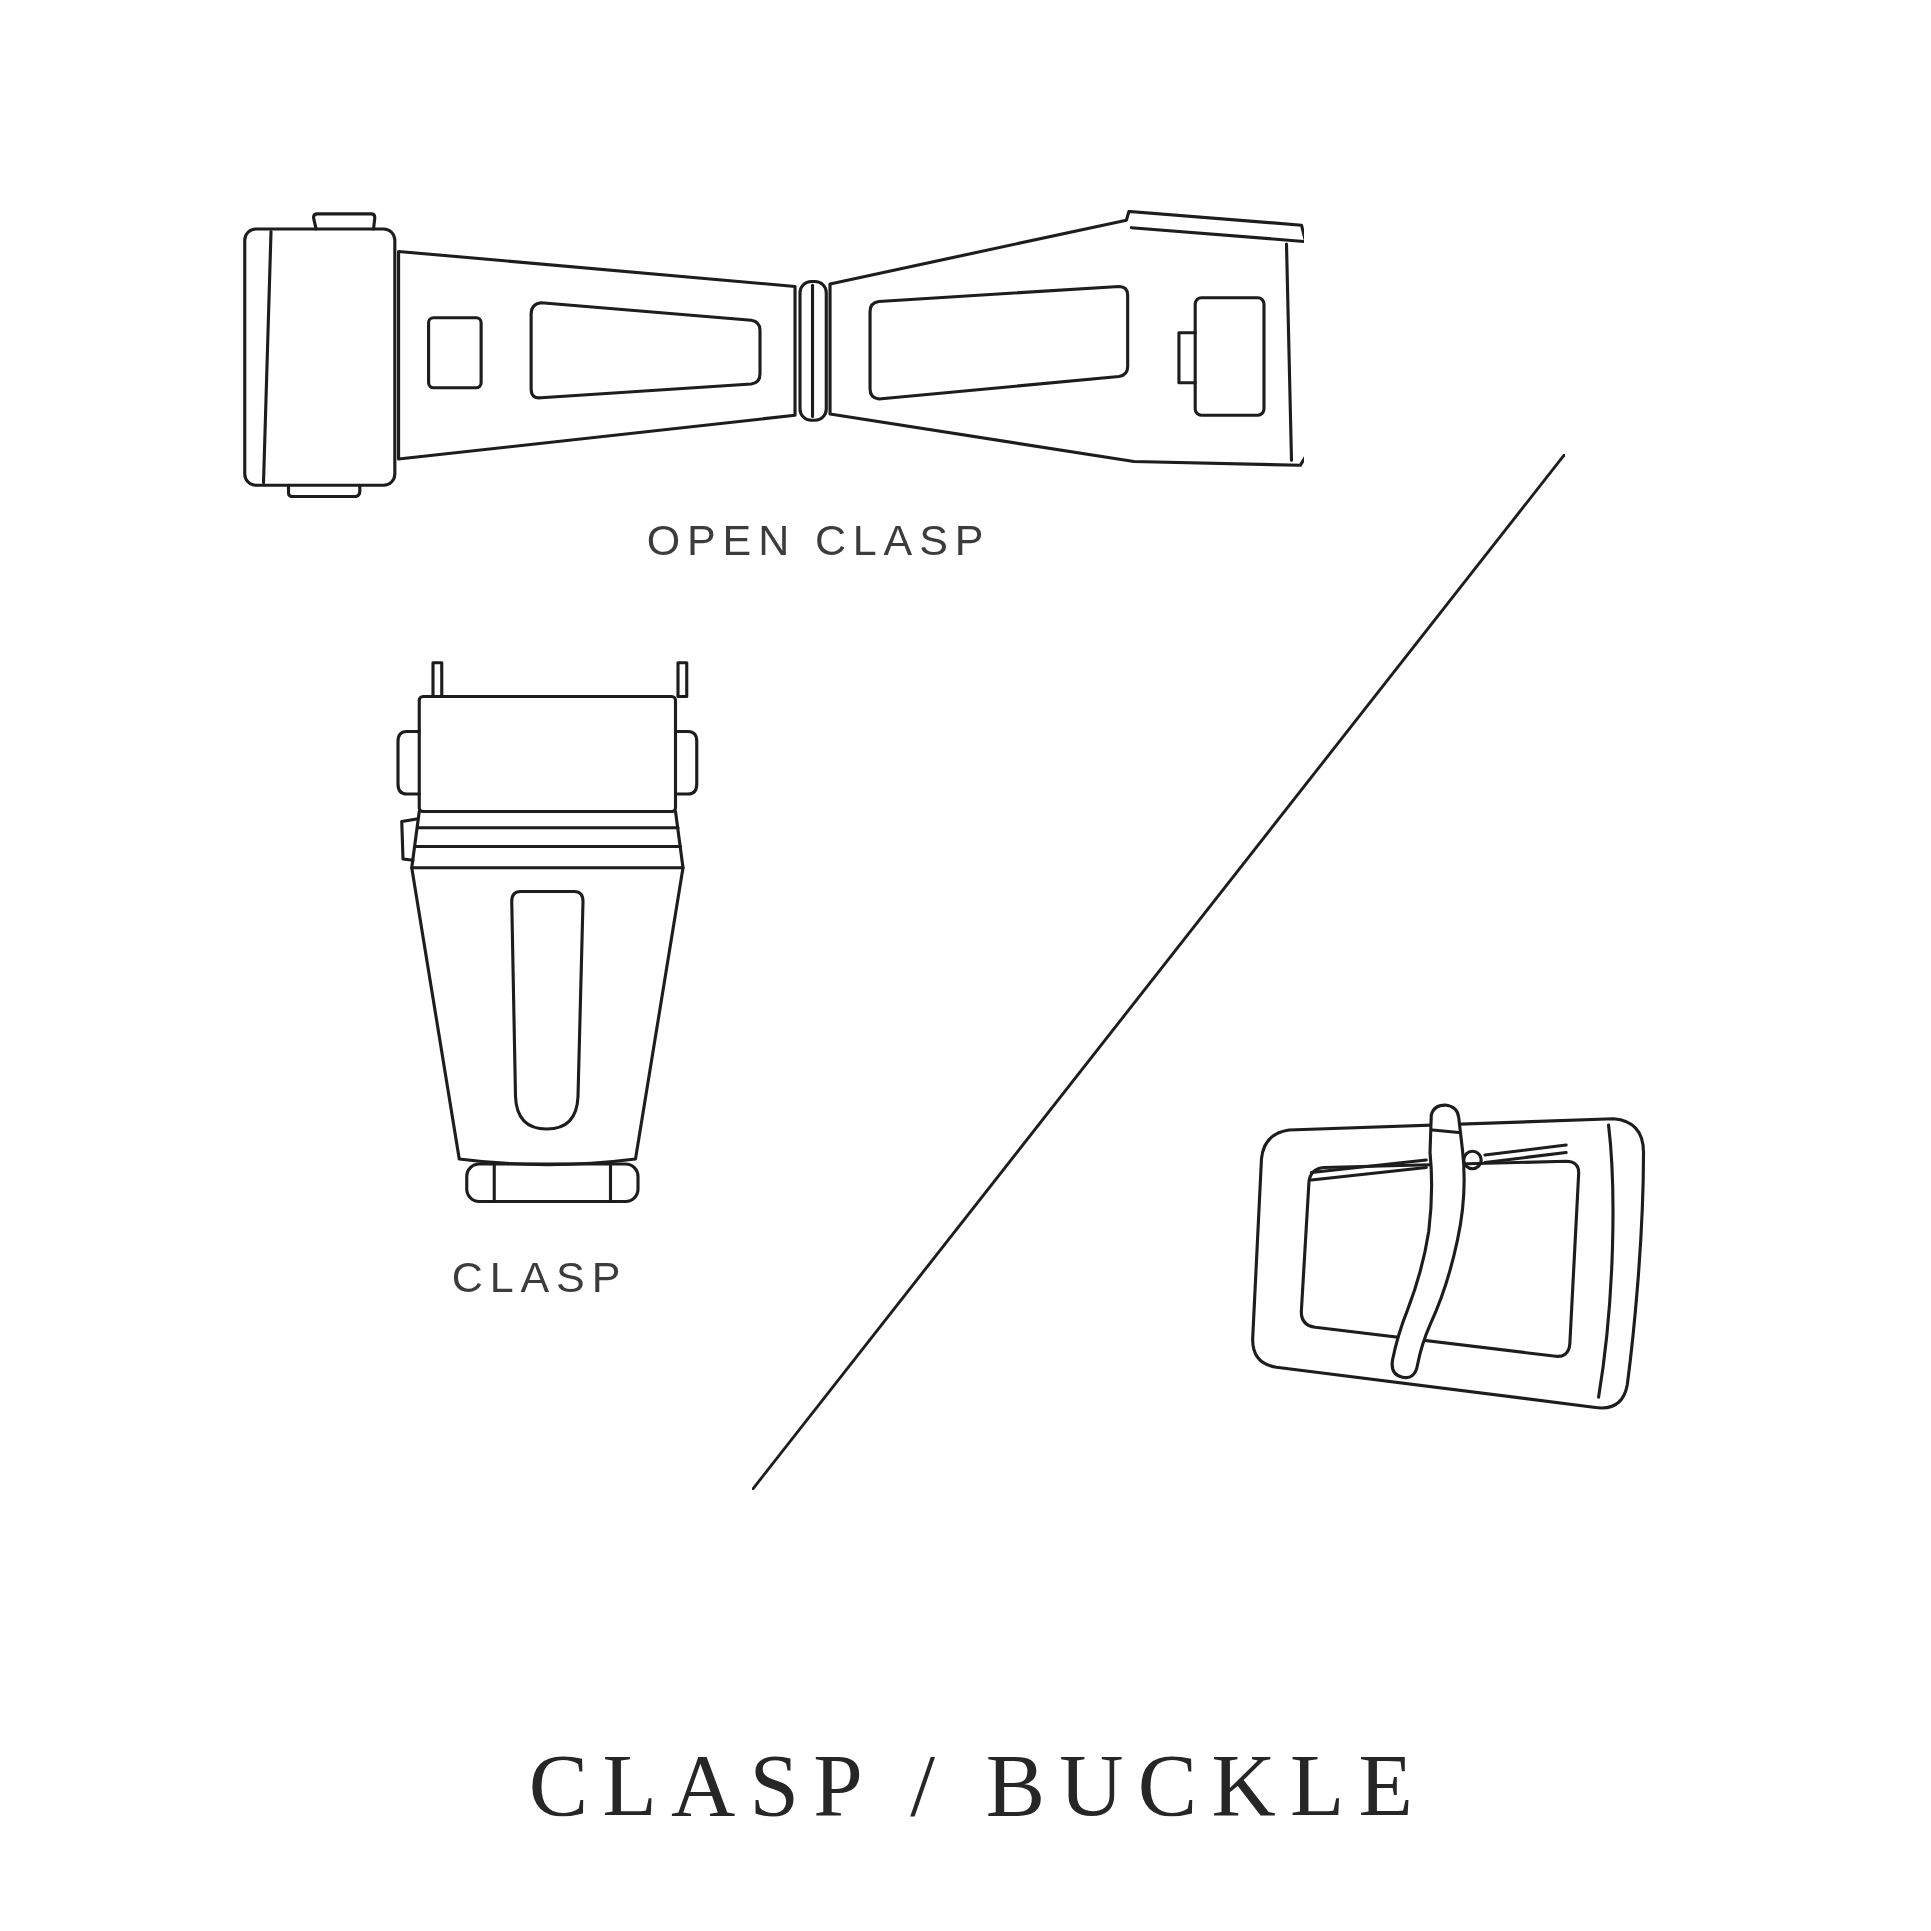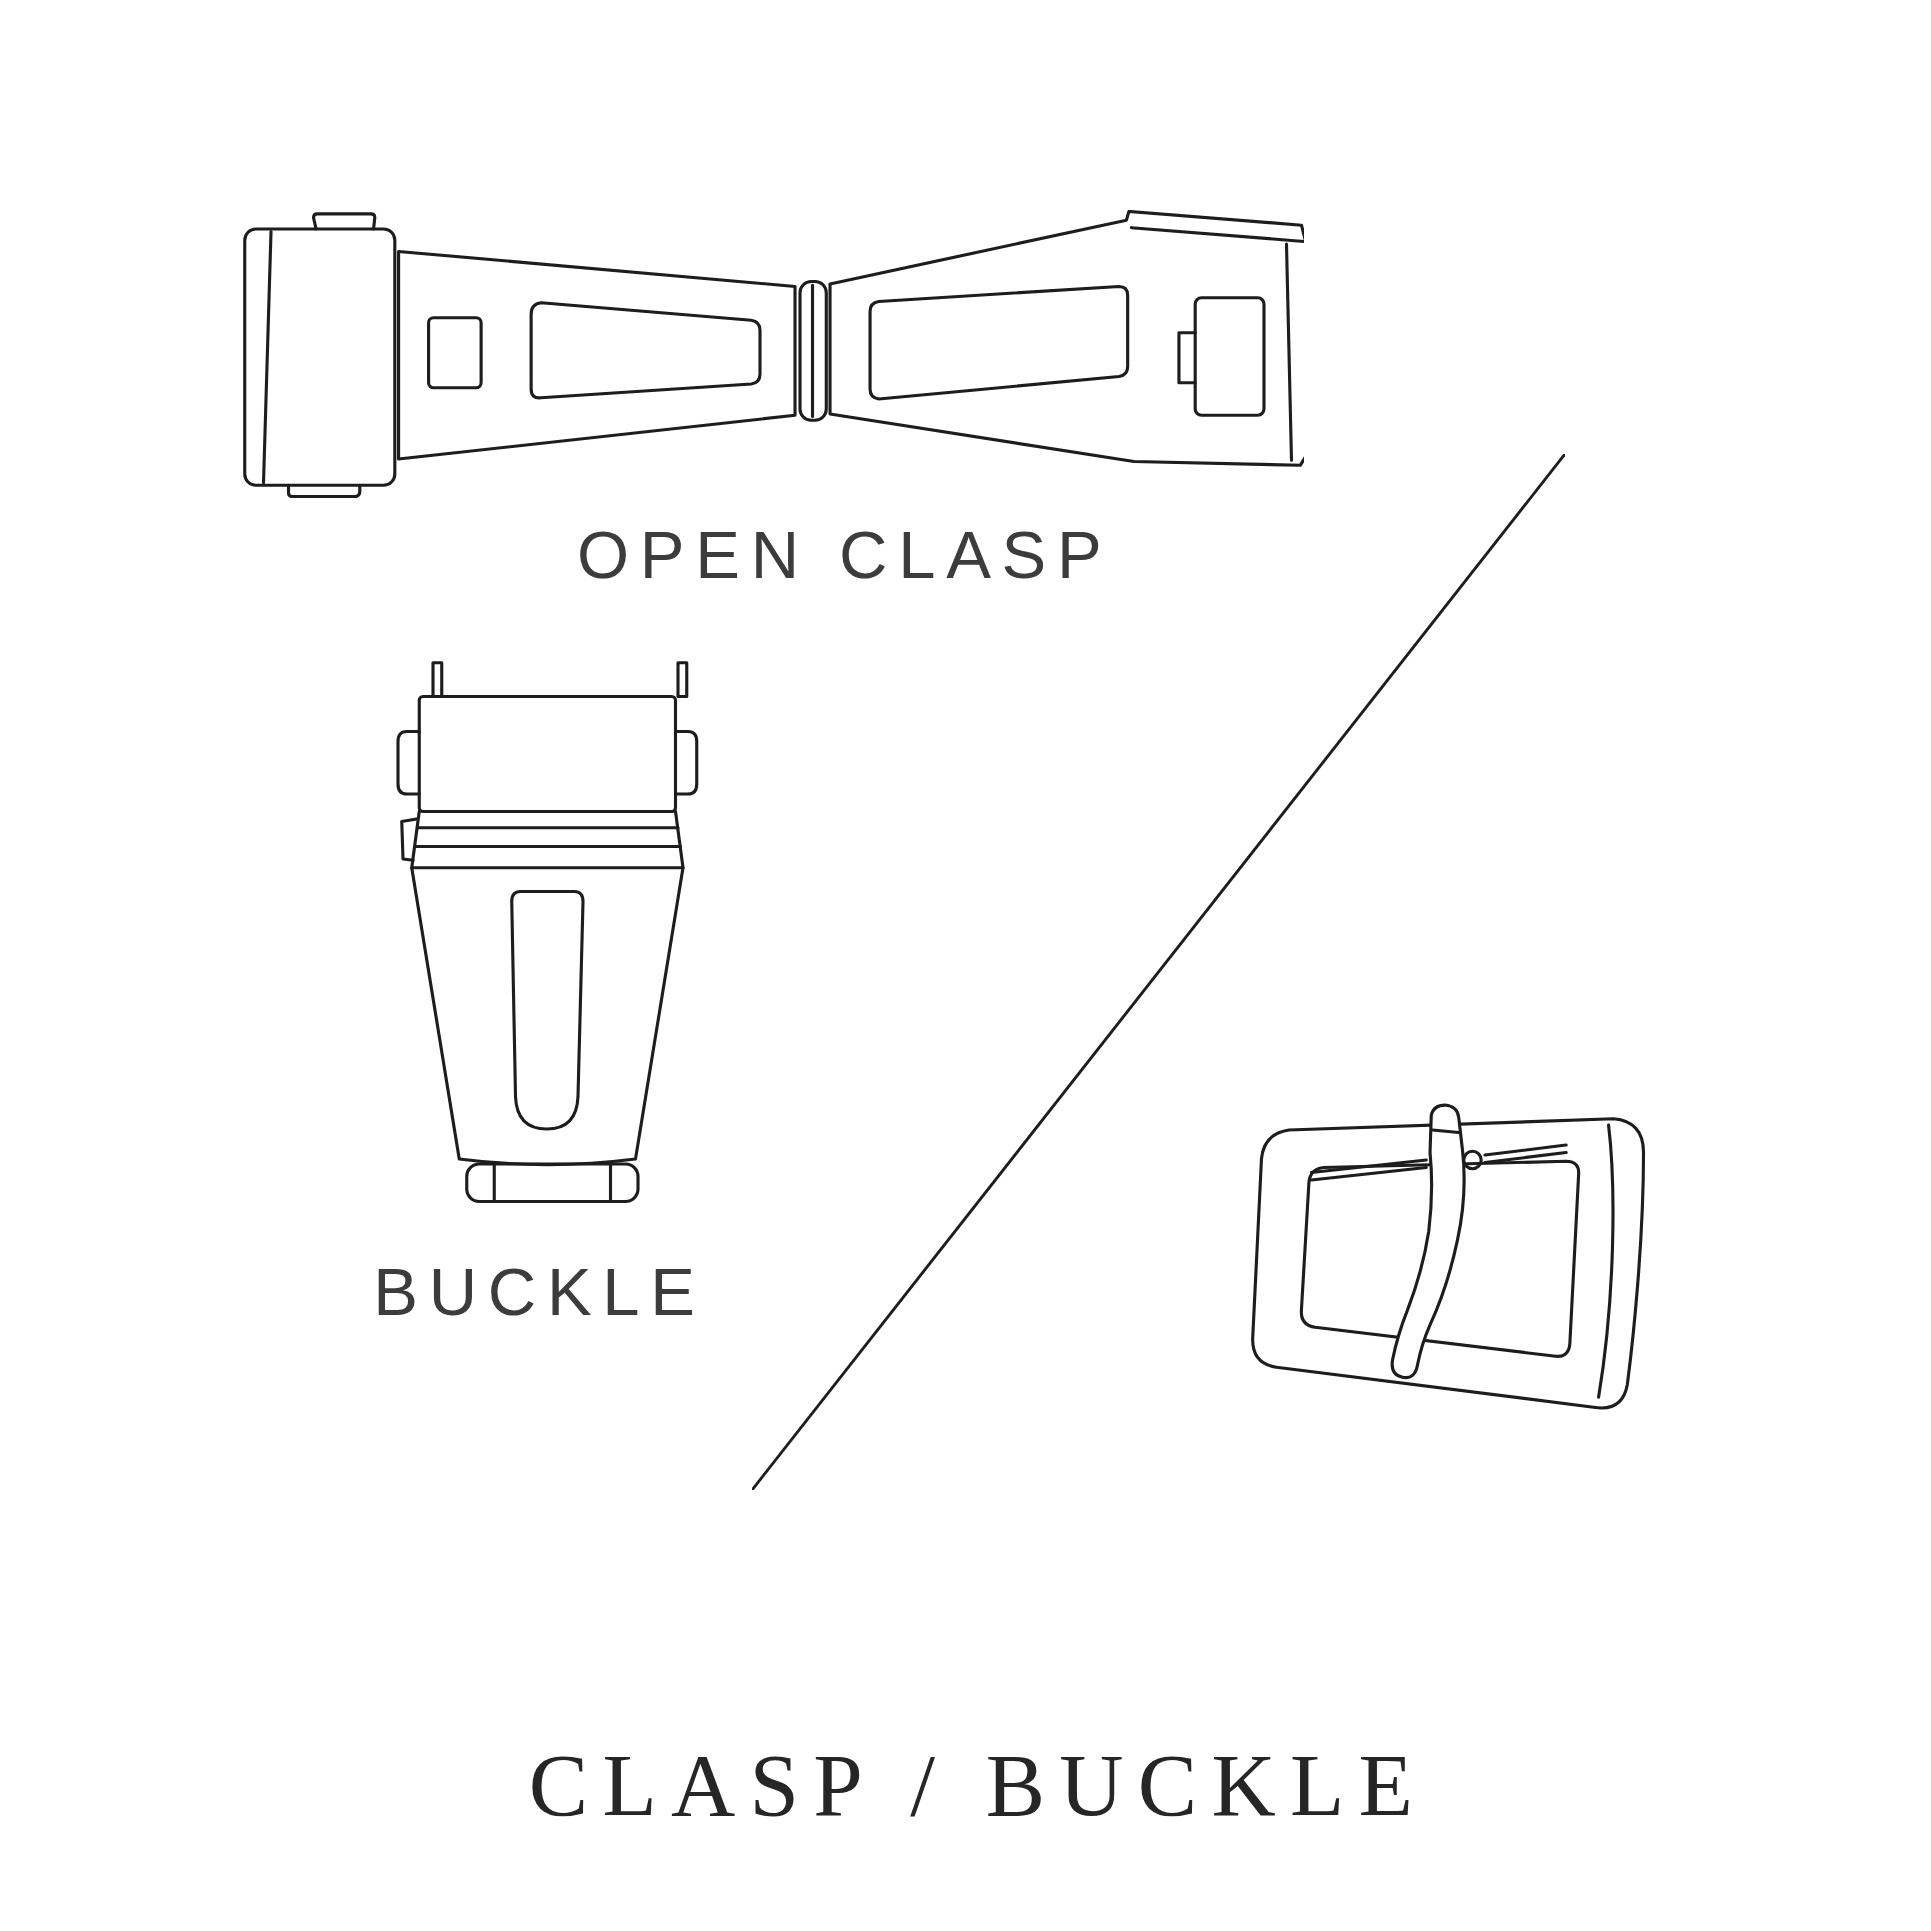--- a/index.html
+++ b/index.html
@@ -9,21 +9,21 @@
     height: 1931px;
     background: #ffffff;
     font-family: "Liberation Sans", sans-serif;
     overflow: hidden;
   }
   .figure { position: absolute; }
   .label {
     position: absolute;
     text-align: center;
     color: #3c3c3c;
-    font-size: 67px;
+    font-size: 43px;
     font-weight: 400;
     letter-spacing: 0.16em;
     white-space: nowrap;
   }
   .title {
     position: absolute;
     text-align: center;
     color: #262626;
     font-size: 89px;
     font-weight: 400;
@@ -114,18 +114,18 @@
         <circle cx="183" cy="48" r="7"></circle>
 
         <path fill="#ffffff" d="M 150 12 Q 152 4 161 4 Q 171 5 172 14 L 175 40 Q 179 75 171 112 Q 163 150 149 180 Q 142 196 139 212 Q 137 224 127 222 Q 117 220 119 208 Q 123 188 131 168 Q 143 137 148 105 Q 152 72 149 42 Z"></path>
         <path d="M 151 24 L 172 26"></path>
       </g>
     </svg>
   </div>
 
   <div class="label" style="left:577px; top:516px; width:483px;">OPEN CLASP</div>
 
-  <div class="label" style="left:298px; top:1253px; width:483px;">BUCKLE</div>
+  <div class="label" style="left:298px; top:1253px; width:483px;">CLASP</div>
 
   <div class="title" style="left:254px; top:1734px; width:1448px;font-family:Liberation Serif, serif;">CLASP / BUCKLE</div>
 
 </div>
 
 
 </body></html>

